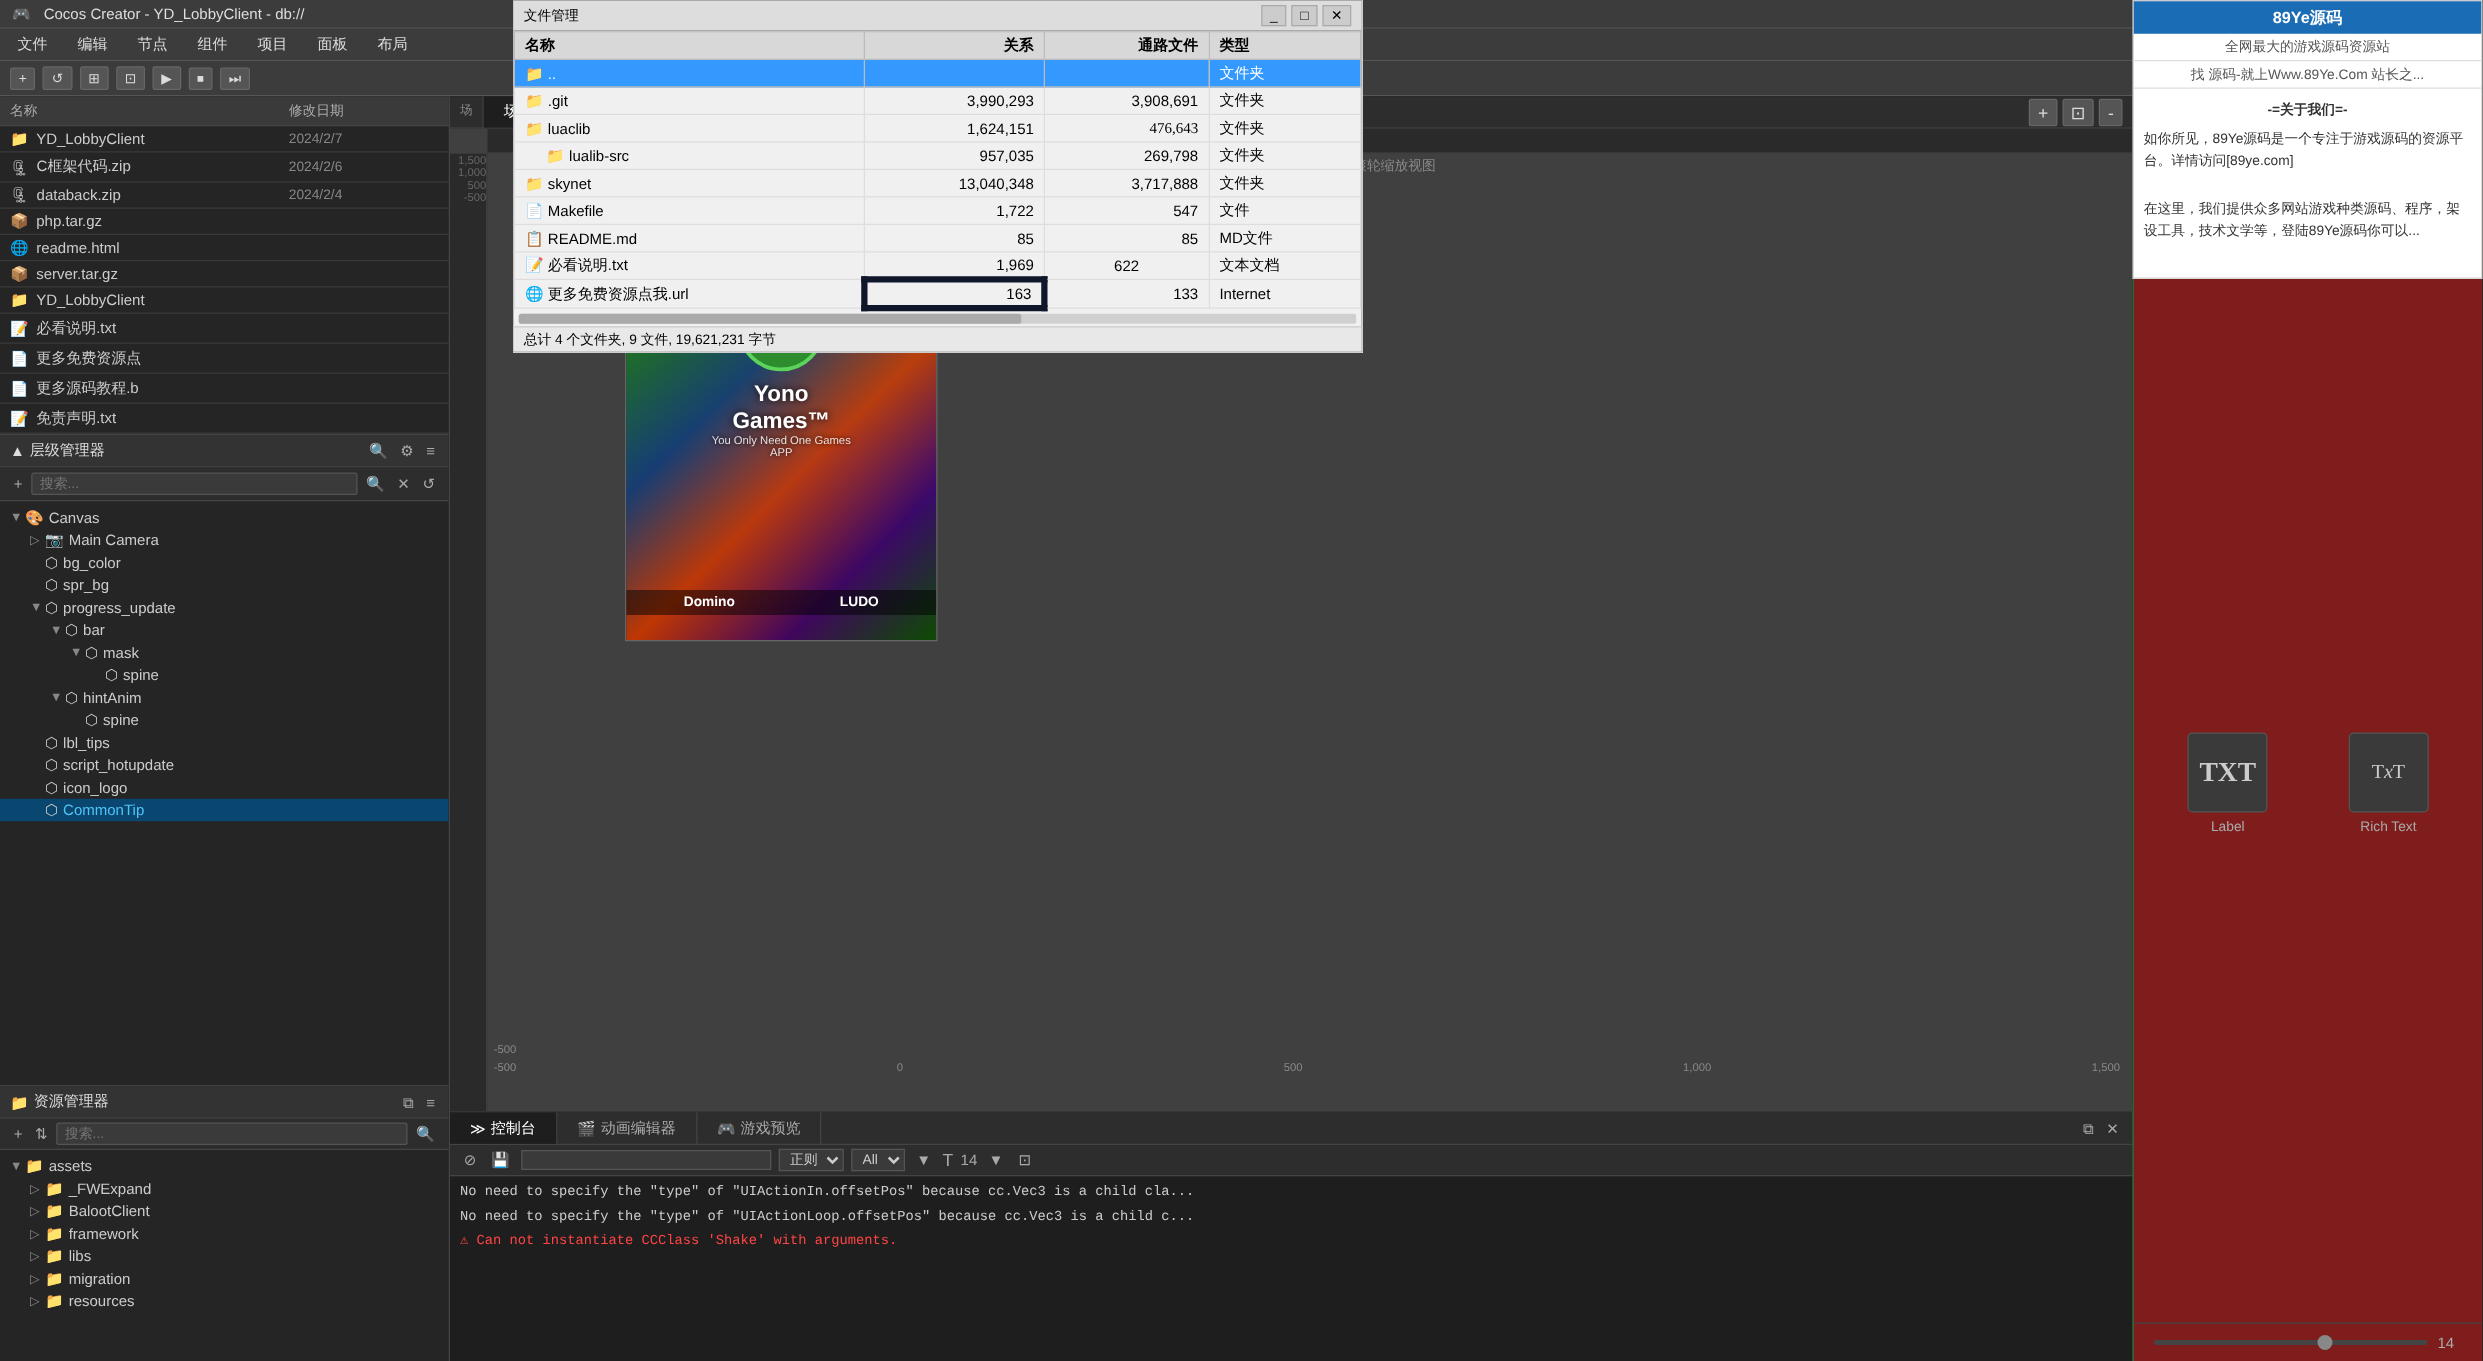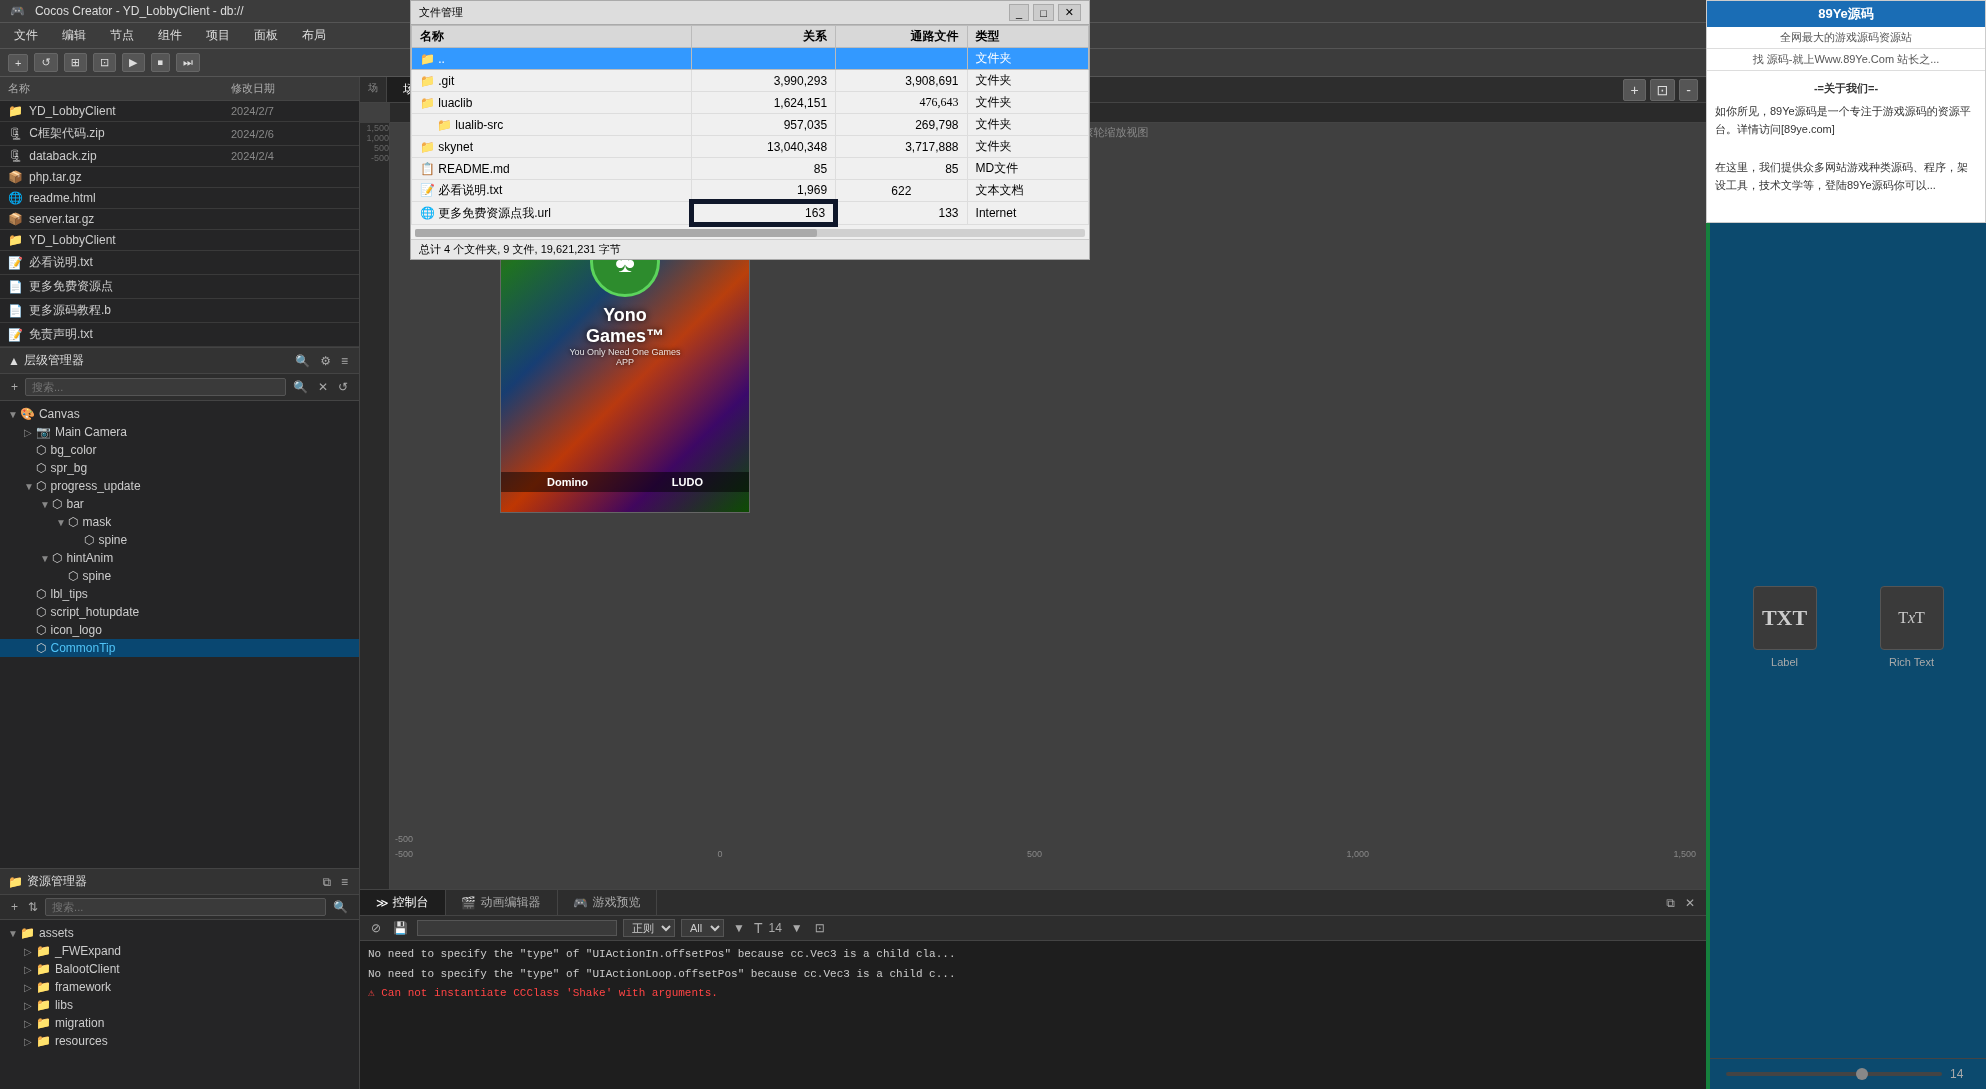--- a/index.html
+++ b/index.html
@@ -210,22 +210,22 @@
     .scene-viewport {
       flex: 1;
       background: #333;
       position: relative;
       overflow: hidden;
     }
 
     
     .right-panel {
       width: 280px;
-      background: #0c4a6e;
-      border-left: 4px solid #15803d;
+      background: #7f1d1d;
+      border-left: 1px solid #15803d;
       display: flex;
       flex-direction: column;
       flex-shrink: 0;
     }
     .render-nodes-panel {
       flex: 1;
       display: flex;
       flex-direction: column;
       overflow: hidden;
     }
@@ -934,20 +934,26 @@
         <td style="padding: 2px 8px; border: 1px solid #ddd; text-align: right;">269,798</td>
         <td style="padding: 2px 8px; border: 1px solid #ddd;">文件夹</td>
       </tr>
       <tr>
         <td style="padding: 2px 8px; border: 1px solid #ddd;"><span>📁</span> skynet</td>
         <td style="padding: 2px 8px; border: 1px solid #ddd; text-align: right;">13,040,348</td>
         <td style="padding: 2px 8px; border: 1px solid #ddd; text-align: right;">3,717,888</td>
         <td style="padding: 2px 8px; border: 1px solid #ddd;">文件夹</td>
       </tr>
       <tr>
+        <td style="padding: 2px 8px; border: 1px solid #ddd;"><span>📄</span> Makefile</td>
+        <td style="padding: 2px 8px; border: 1px solid #ddd; text-align: right;">1,722</td>
+        <td style="padding: 2px 8px; border: 1px solid #ddd; text-align: right;">547</td>
+        <td style="padding: 2px 8px; border: 1px solid #ddd;">文件</td>
+      </tr>
+      <tr>
         <td style="padding: 2px 8px; border: 1px solid #ddd;"><span>📋</span> README.md</td>
         <td style="padding: 2px 8px; border: 1px solid #ddd; text-align: right;">85</td>
         <td style="padding: 2px 8px; border: 1px solid #ddd; text-align: right;">85</td>
         <td style="padding: 2px 8px; border: 1px solid #ddd;">MD文件</td>
       </tr>
       <tr>
         <td style="padding: 2px 8px; border: 1px solid #ddd;"><span>📝</span> 必看说明.txt</td>
         <td style="padding: 2px 8px; border: 1px solid #ddd; text-align: right;">1,969</td>
         <td style="padding: 2px 8px; border: 1px solid #ddd; text-align: center;">622</td>
         <td style="padding: 2px 8px; border: 1px solid #ddd;">文本文档</td>

